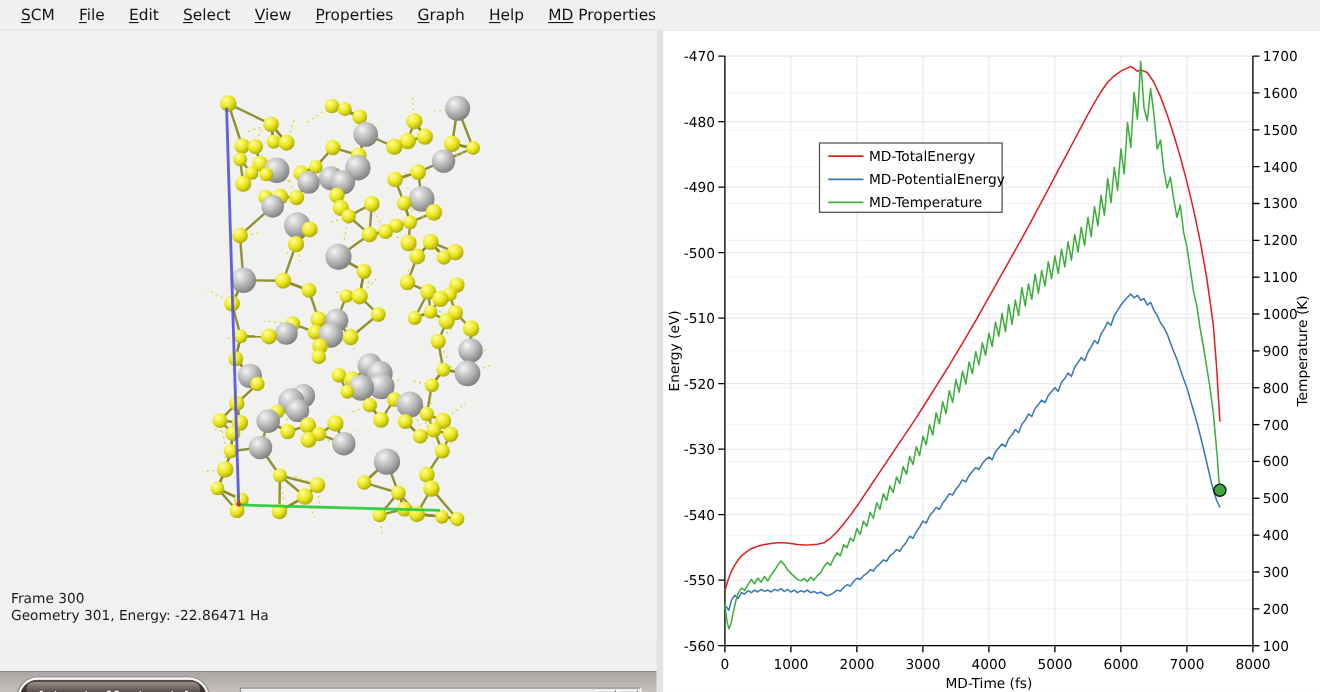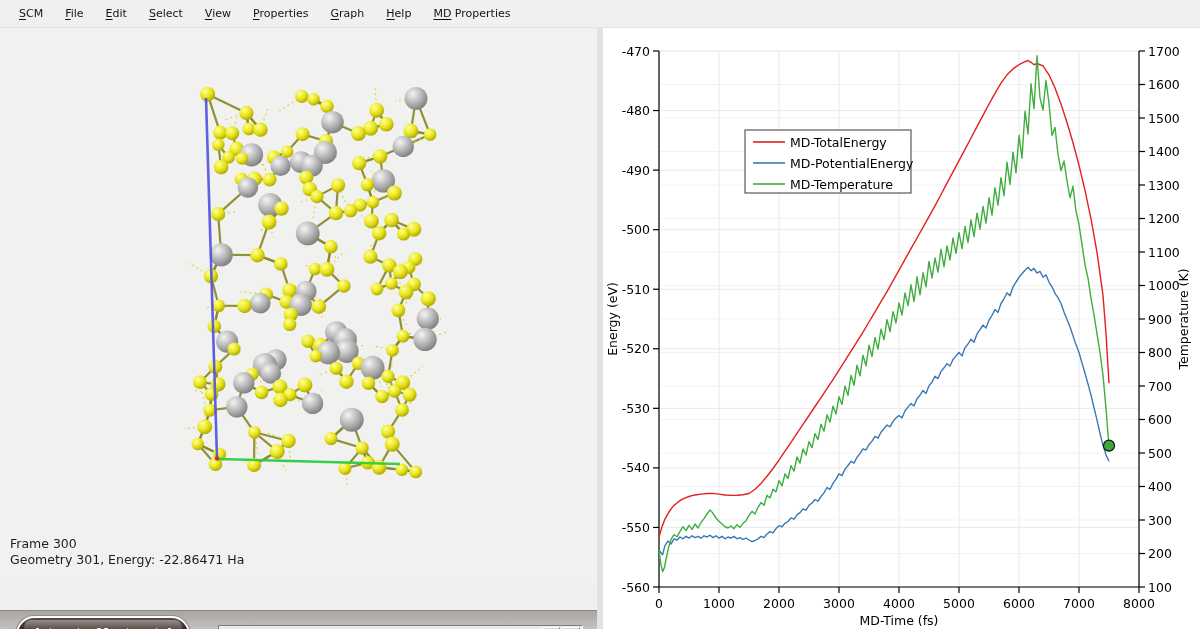--- a/index.html
+++ b/index.html
@@ -1,20 +1,20 @@
 <!DOCTYPE html>
 <html><head>
 <meta charset="utf-8">
 <style>
   html,body{margin:0;padding:0;background:#f0f0ef;font-family:"DejaVu Sans","Liberation Sans",sans-serif;}
   #window{position:relative;width:1200px;height:629px;overflow:hidden;background:#f0f0ef;}
   
   #menubar{position:absolute;left:0;top:0;width:1200px;height:28px;background:#f0f0ef;
     border-bottom:1px solid #e3e3e2;display:flex;align-items:center;padding-left:10px;box-sizing:border-box;gap:4px;}
-  .menu-item{font-size:11px;color:#141414;padding:4px 9px;cursor:default;white-space:nowrap;}
+  .menu-item{font-size:14px;color:#141414;padding:4px 9px;cursor:default;white-space:nowrap;}
   .menu-item u{text-decoration:underline;text-underline-offset:2px;}
   
   #viewer{position:absolute;left:0;top:28px;width:597px;height:554px;background:#f1f1f0;}
   #mol-svg{position:absolute;left:0;top:0;}
   #status{position:absolute;left:10px;bottom:14px;font-size:12.5px;color:#1c1c1c;line-height:16px;}
   
   #sash{position:absolute;left:597px;top:28px;width:6px;height:601px;background:#e2e2e1;}
   
   #chart-panel{position:absolute;left:603px;top:28px;width:597px;height:601px;background:#ffffff;}
   

